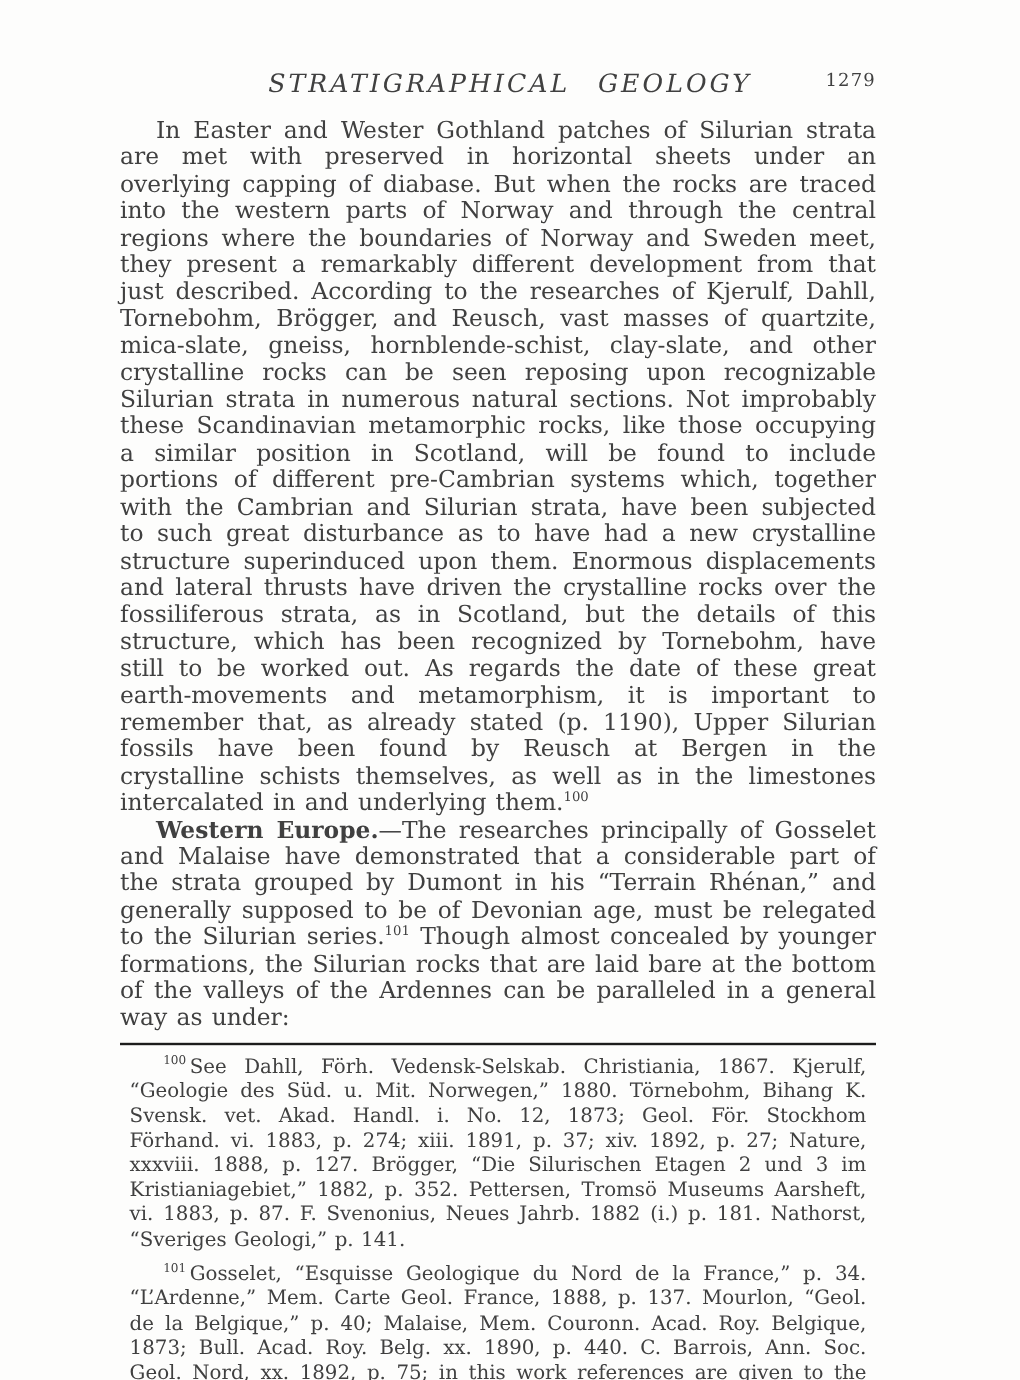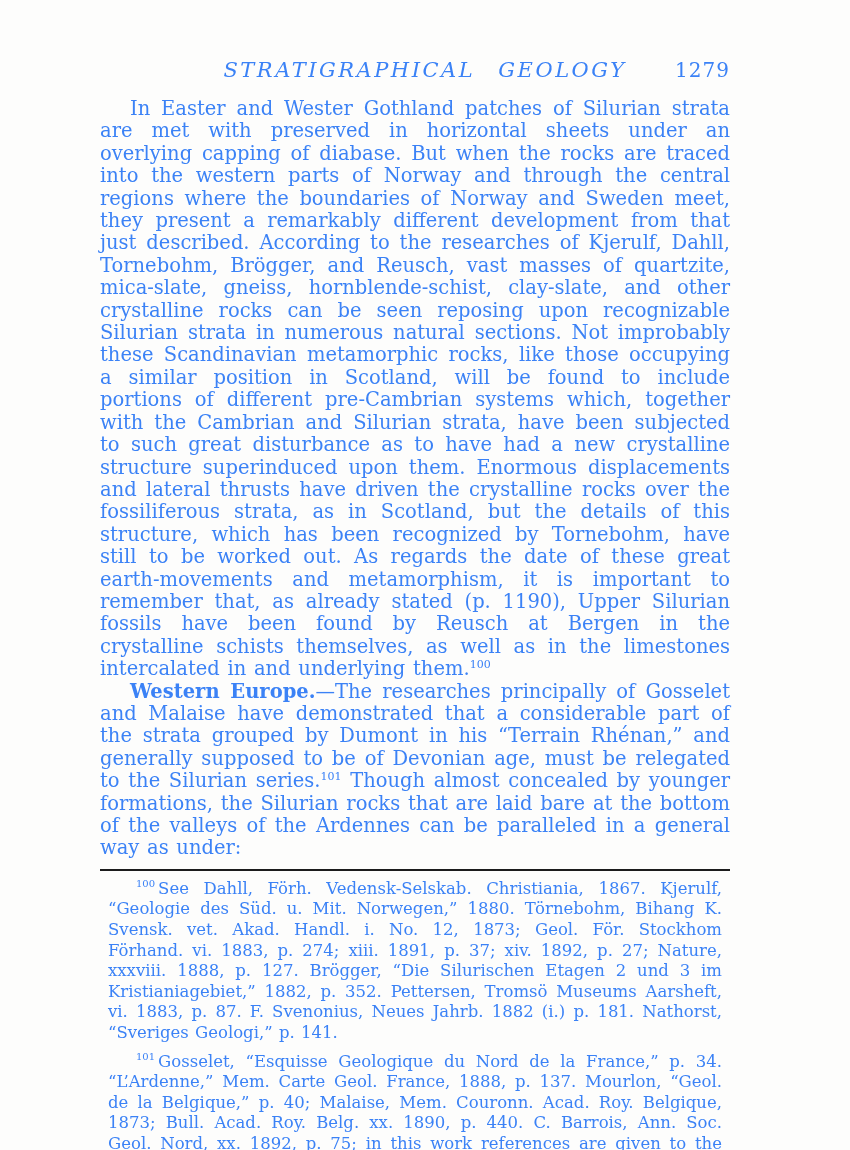--- a/index.html
+++ b/index.html
@@ -5,21 +5,21 @@
   html, body {
     margin: 0;
     padding: 0;
     background: #ffffff;
   }
   .page {
     position: relative;
     width: 850px;
     height: 1150px;
     background: #fdfdfc;
-    color: #3b82f6;
+    color: #404040;
     font-family: "DejaVu Serif", "Liberation Serif", serif;
     overflow: hidden;
   }
   .running-head {
     position: absolute;
     top: 58px;
     left: 0;
     right: 0;
     height: 26px;
     text-align: center;
@@ -28,21 +28,21 @@
     font-style: italic;
     font-size: 21px;
     letter-spacing: 2.5px;
     word-spacing: 14px;
     white-space: nowrap;
   }
   .page-num {
     position: absolute;
     top: 0;
     right: 120px;
-    font-size: 20px;
+    font-size: 15px;
     font-style: normal;
     letter-spacing: 1px;
     text-align: right;
   }
   .text-column {
     position: absolute;
     left: 100px;
     top: 98px;
     width: 630px;
   }

